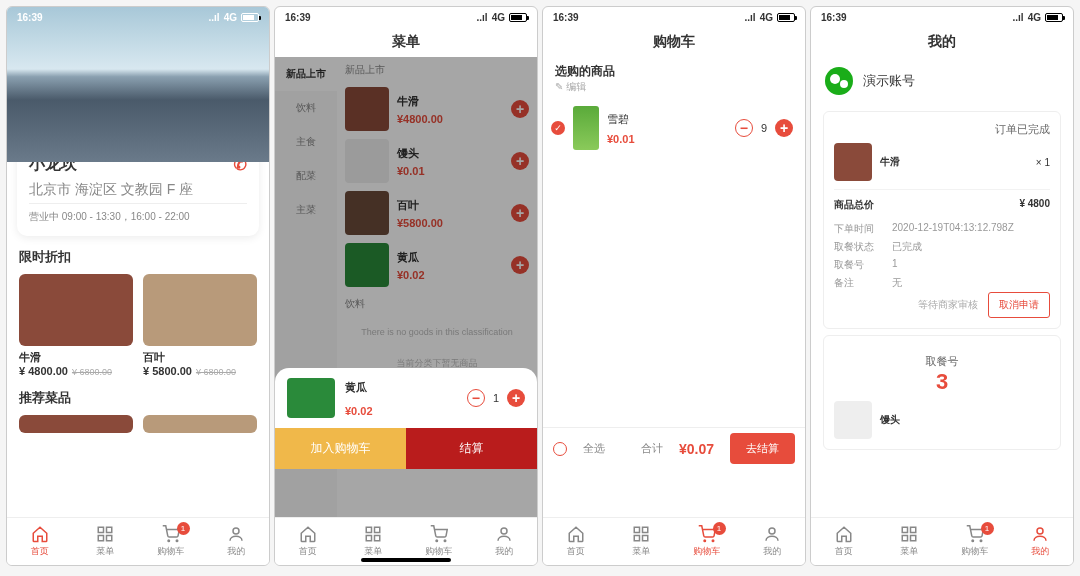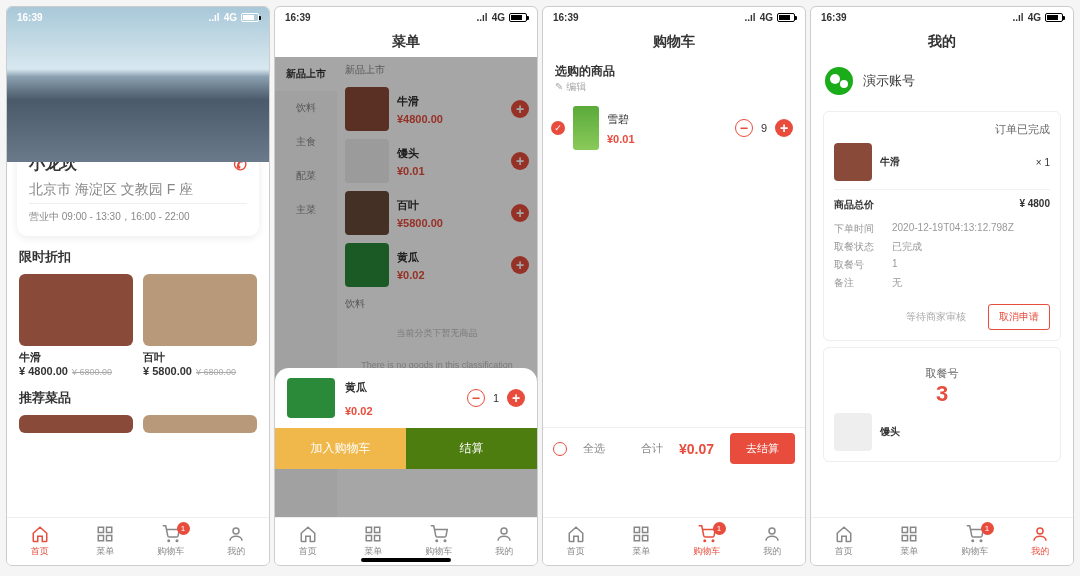--- a/index.html
+++ b/index.html
@@ -51,21 +51,21 @@
   .plus-btn { width: 18px; height: 18px; border-radius: 50%; background: #e74c3c; color: #fff; display: flex; align-items: center; justify-content: center; font-size: 14px; font-weight: 700; }
   .minus-btn { width: 18px; height: 18px; border-radius: 50%; border: 1px solid #e74c3c; color: #e74c3c; display: flex; align-items: center; justify-content: center; font-size: 14px; font-weight: 700; }
   .menu-empty { font-size: 9px; color: #bbb; text-align: center; padding: 10px 0; }
   .sheet { position: absolute; left: 0; right: 0; bottom: 48px; background: #fff; border-radius: 14px 14px 0 0; padding: 10px 12px 0; }
   .sheet-item { display: flex; gap: 10px; align-items: center; }
   .sheet-img { width: 48px; height: 40px; background: #2a8a3a; border-radius: 4px; }
   .sheet-qty { display: flex; align-items: center; gap: 8px; }
   .sheet-actions { display: flex; margin: 10px -12px 0; }
   .sheet-actions div { flex: 1; text-align: center; padding: 12px 0; color: #fff; font-size: 12px; }
   .sheet-actions .a1 { background: #f0b84a; }
-  .sheet-actions .a2 { background: #4d7c0f; }
+  .sheet-actions .a2 { background: #b91c1c; }
   
   .cart-head { display: flex; justify-content: space-between; padding: 6px 12px; font-size: 12px; flex-direction: column; }
   .cart-head .edit { color: #aaa; font-size: 10px; }
   .cart-item { display: flex; align-items: center; gap: 8px; padding: 6px 12px 6px 8px; }
   .radio { width: 14px; height: 14px; border-radius: 50%; }
   .radio.on { background: #e74c3c; display: flex; align-items: center; justify-content: center; color: #fff; font-size: 9px; }
   .ci-img { width: 26px; height: 44px; background: linear-gradient(180deg,#5aaa3a,#8aca5a); border-radius: 3px; }
   .ci-info { flex: 1; }
   .cart-foot { position: absolute; left: 0; right: 0; bottom: 48px; height: 42px; display: flex; align-items: center; padding: 0 10px; border-top: 1px solid #eee; background: #fff; gap: 16px; }
   .cart-foot .radio-o { width: 14px; height: 14px; border: 1px solid #e74c3c; border-radius: 50%; }
@@ -79,21 +79,21 @@
   .wx::before, .wx::after { content:''; position:absolute; background:#fff; border-radius:50%; }
   .wx::before { width:10px; height:10px; left:5px; top:7px; }
   .wx::after { width:8px; height:8px; right:5px; bottom:7px; }
   .order-card { border: 1px solid #eee; border-radius: 6px; margin: 6px 12px; padding: 10px; font-size: 10px; }
   .order-status { text-align: right; font-size: 11px; color: #666; margin-bottom: 6px; }
   .order-line { display: flex; align-items: center; gap: 8px; }
   .order-img { width: 38px; height: 38px; background: #8a4a3a; border-radius: 4px; }
   .order-total { display: flex; justify-content: space-between; padding: 8px 0; font-weight: 600; border-top: 1px solid #f2f2f2; margin-top: 8px; }
   .order-meta div { color: #999; padding: 2px 0; display: flex; gap: 8px; }
   .order-meta .k { width: 50px; }
-  .order-actions { display: flex; justify-content: flex-end; gap: 22px; align-items: center; margin-top: 12px; }
+  .order-actions { display: flex; justify-content: flex-end; gap: 10px; align-items: center; margin-top: 0; }
   .cancel-btn { border: 1px solid #e74c3c; color: #e74c3c; padding: 5px 10px; border-radius: 3px; font-size: 10px; }
   .pickup { text-align: center; margin-top: 8px; }
   .pickup-no { color: #e74c3c; font-size: 22px; font-weight: 700; }
   .home-indicator { position: absolute; bottom: 3px; left: 50%; transform: translateX(-50%); width: 90px; height: 4px; background: #000; border-radius: 2px; }
 </style>
 </head>
 <body>
 
 <div class="phone">
   <div class="status-bar" style="position:absolute;top:0;left:0;right:0;z-index:5;color:#fff">
@@ -223,22 +223,22 @@
           </div>
         <div class="menu-item">
             <div class="mi-img cuke"></div>
             <div class="mi-info">
               <div class="mi-name">黄瓜</div>
               <div class="mi-price">¥0.02</div>
             </div>
             <div class="plus-btn">+</div>
           </div>
         <div class="menu-header">饮料</div>
+        <div class="menu-empty">There is no goods in this classification</div>
         <div class="menu-empty">当前分类下暂无商品</div>
-        <div class="menu-empty">There is no goods in this classification</div>
         <div class="menu-header">主食</div>
       </div>
     </div>
     <div class="dim"></div>
     <div class="sheet">
       <div class="sheet-item">
         <div class="sheet-img"></div>
         <div style="flex:1">
           <div class="mi-name">黄瓜</div>
           <div class="mi-price" style="margin-top:10px">¥0.02</div>

